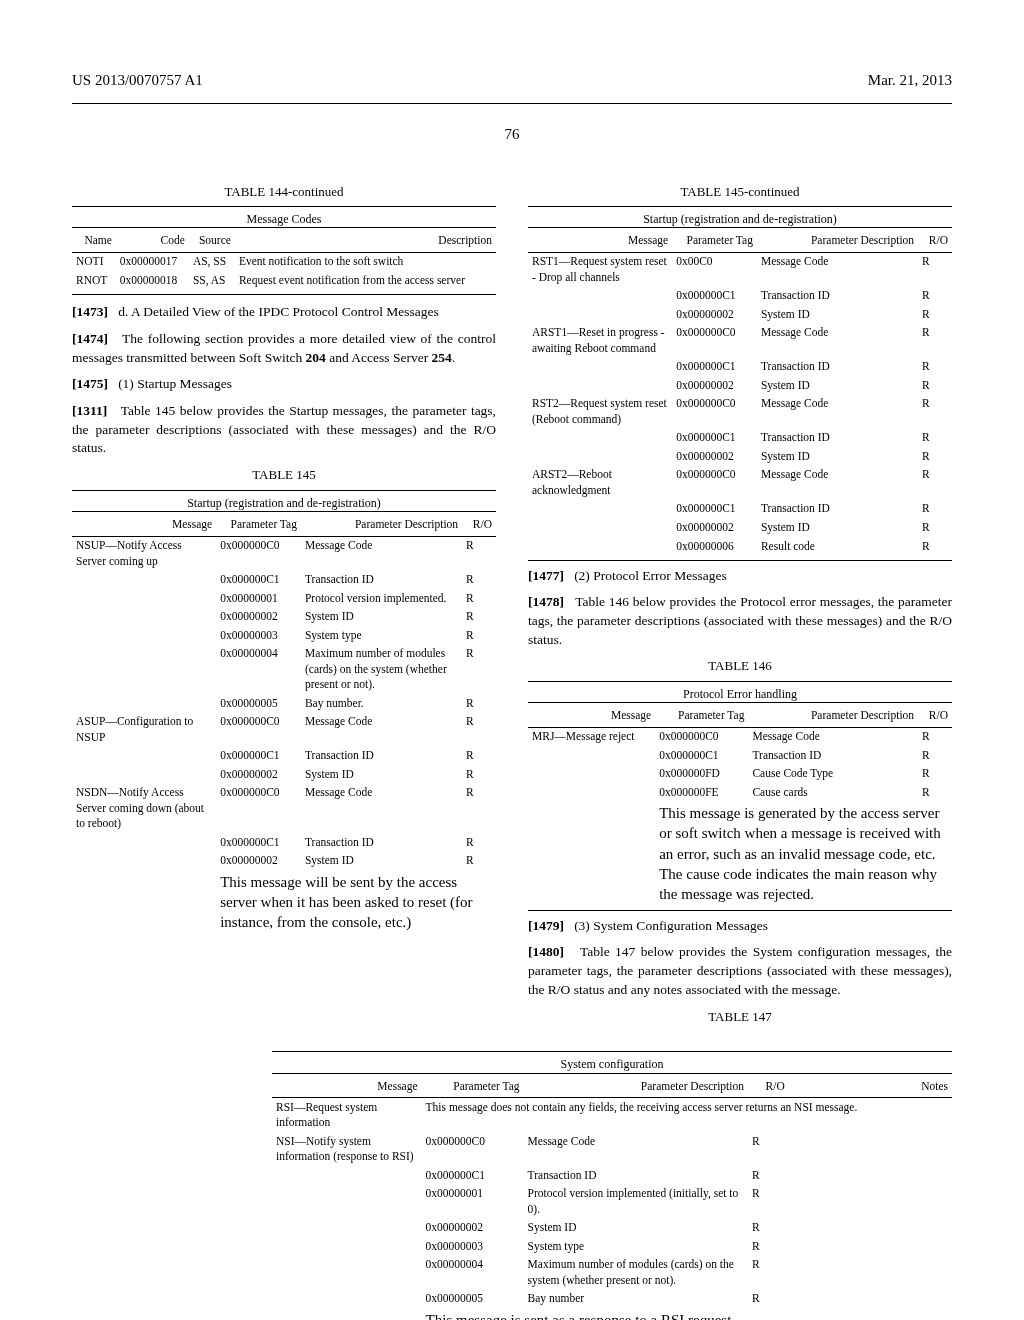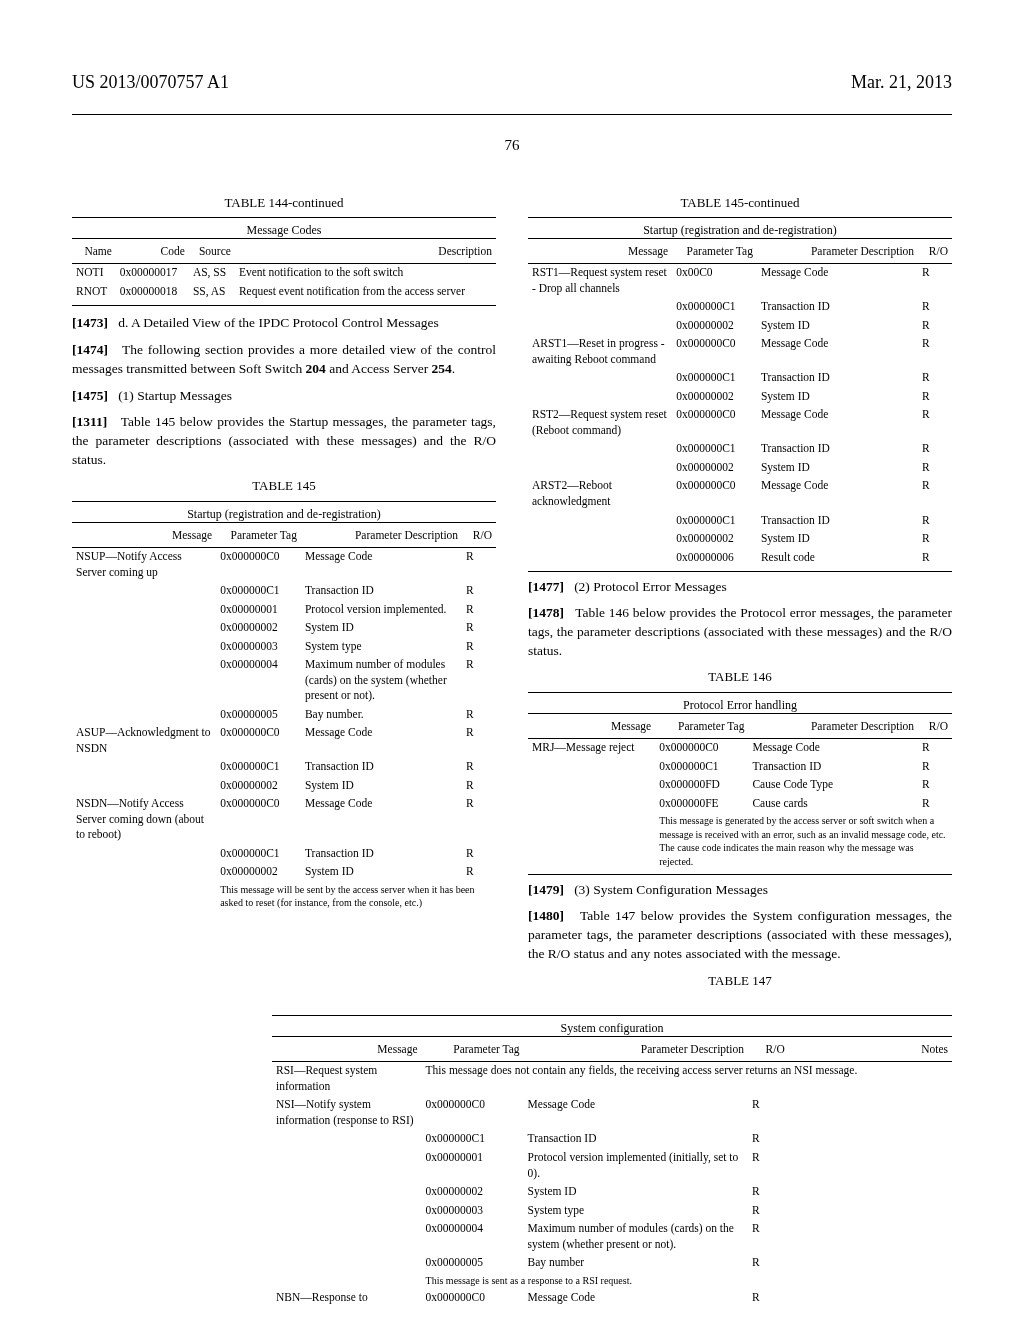--- a/index.html
+++ b/index.html
@@ -1,34 +1,34 @@
 <!DOCTYPE html>
 <html><head>
 <meta charset="utf-8">
 <style>
 body{margin:0;padding:0;font-family:"Times New Roman",serif;background:#fff;color:#000;width:1024px}
 .page{padding:70px 72px;font-size:13px;line-height:1.35}
-.header{display:flex;justify-content:space-between;font-size:18px;margin-bottom:20px}
+.header{display:flex;justify-content:space-between;font-size:15px;margin-bottom:13px}
 .header-rule{border-top:1.5px solid #000;margin-bottom:20px}
 .page-num{text-align:center;font-size:15px;margin-bottom:30px}
 .columns{display:flex;gap:32px}
 .col{flex:1;min-width:0}
 .table-title{text-align:center;font-size:13px;margin:8px 0 6px}
 .table-subtitle{text-align:center;font-size:12px;margin:4px 0 2px;border-bottom:1px solid #000;padding-bottom:0}
 table{width:100%;border-collapse:collapse;font-size:11.5px}
 th{text-align:right;font-weight:400;padding:3px 4px;vertical-align:bottom}
 td{padding:1.5px 4px;vertical-align:top}
 .thead-row th{border-bottom:1px solid #000}
 .tbl-top{border-top:1.5px solid #000}
 .tbl-bot{border-bottom:1.5px solid #000}
 .para{margin:8px 0;text-align:justify;font-size:13.5px;line-height:1.4}
 .para-num{font-weight:700}
 .ref-bold{font-weight:700}
 .sect{margin:6px 0;font-size:13.5px}
-.note-row td{font-size:10px}
+.note-row td{font-size:15px}
 .fullwidth-section{margin-top:20px}
 </style>
 </head>
 <body>
 
 <div class="page">
   <div class="header">
     <span>US 2013/0070757 A1</span>
     <span>Mar. 21, 2013</span>
   </div>
@@ -117,21 +117,21 @@
               <td>Maximum number of modules (cards) on the system (whether present or not).</td>
               <td>R</td>
             </tr>
         <tr>
               <td></td>
               <td>0x00000005</td>
               <td>Bay number.</td>
               <td>R</td>
             </tr>
         <tr>
-              <td>ASUP—Acknowledgment to NSDN</td>
+              <td>ASUP—Configuration to NSUP</td>
               <td>0x000000C0</td>
               <td>Message Code</td>
               <td>R</td>
             </tr>
         <tr>
               <td></td>
               <td>0x000000C1</td>
               <td>Transaction ID</td>
               <td>R</td>
             </tr>

